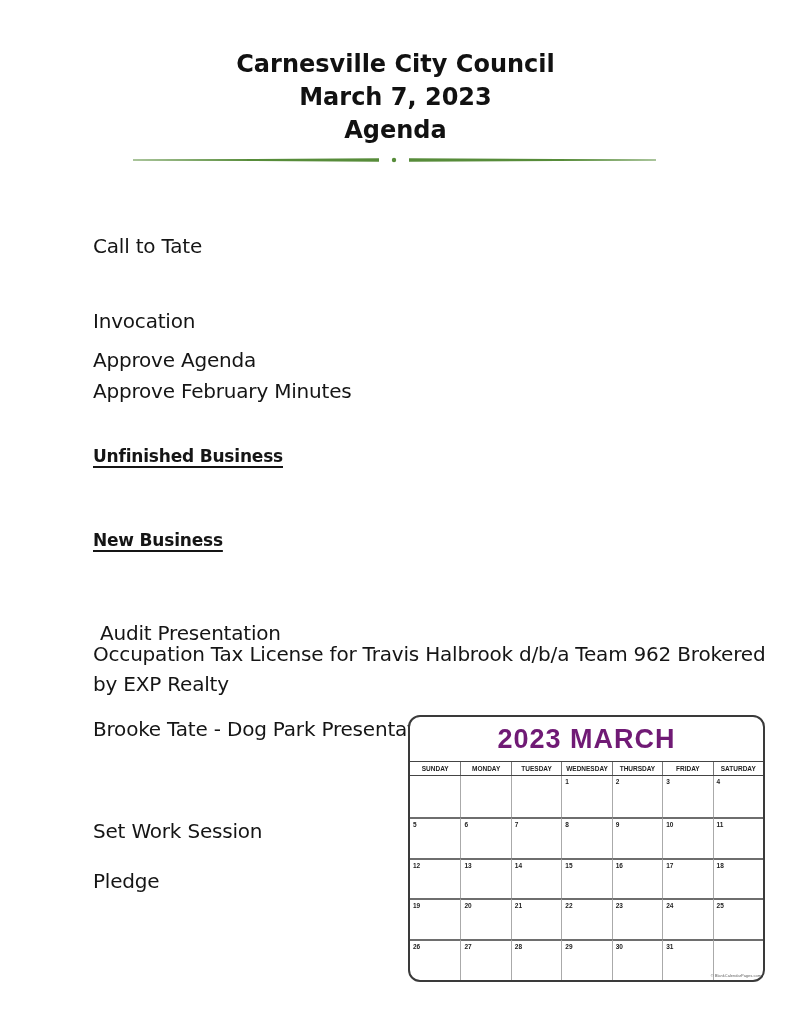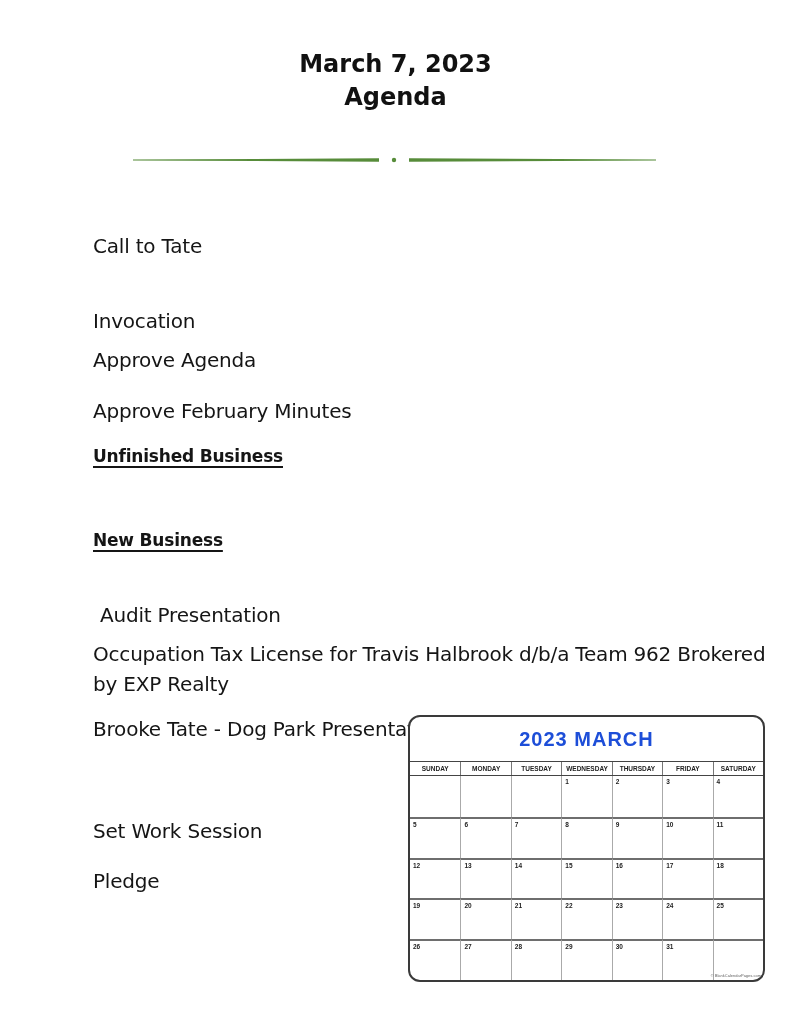--- a/index.html
+++ b/index.html
@@ -46,21 +46,21 @@
     box-sizing:border-box;
     border:2px solid #3a3a3a; border-radius:12px;
     background:#fff;
     font-family:"Liberation Sans", sans-serif;
     display:flex; flex-direction:column;
     overflow:hidden;
   }
   .cal-title {
     height:44px; flex:0 0 44px;
     display:flex; align-items:center; justify-content:center;
-    font-size:20px; font-weight:bold; letter-spacing:1px; color:#1d4ed8;
+    font-size:27px; font-weight:bold; letter-spacing:1px; color:#701a75;
   }
   .cal-weekdays {
     flex:0 0 13px;
     display:grid; grid-template-columns:repeat(7,1fr);
     border-top:1px solid #444; border-bottom:1px solid #444;
   }
   .wd {
     font-size:6.5px; font-weight:bold; color:#222;
     text-align:center; line-height:13px;
     border-left:1px solid #777;
@@ -88,40 +88,41 @@
     position:absolute; right:2px; bottom:2px;
     font-size:4px; color:#666; white-space:nowrap;
   }
 </style>
 </head>
 <body>
 
 <div class="page">
 
   <div class="title-block">
+    <div>Carnesville City Council</div>
     <div>March 7, 2023</div>
     <div>Agenda</div>
   </div>
 
   <svg class="divider" width="523" height="10" viewBox="0 0 523 10">
     <polygon points="0,4.6 246,3.3 246,6.7 0,5.4" fill="#578c3a"></polygon>
     <circle cx="261" cy="5" r="2.2" fill="#578c3a"></circle>
     <polygon points="276,3.3 523,4.6 523,5.4 276,6.7" fill="#578c3a"></polygon>
   </svg>
 
   <div class="item" style="top:231px">Call to Tate</div>
   <div class="item" style="top:306px">Invocation</div>
 
   <div class="item" style="top:345px">Approve Agenda</div>
-  <div class="item" style="top:396px">Approve February Minutes</div>
+  <div class="item" style="top:376px">Approve February Minutes</div>
 
   <div class="heading" style="top:446px">Unfinished Business</div>
   <div class="heading" style="top:530px">New Business</div>
 
-  <div class="item indent" style="top:600px">Audit Presentation</div>
+  <div class="item indent" style="top:618px">Audit Presentation</div>
   <div class="item wrap" style="top:639px">Occupation Tax License for Travis Halbrook d/b/a Team 962 Brokered by EXP Realty</div>
   <div class="item" style="top:714px">Brooke Tate - Dog Park Presentation</div>
   <div class="item" style="top:816px">Set Work Session</div>
   <div class="item" style="top:866px">Pledge</div>
 
   <div class="calendar">
     <div class="cal-title">2023 MARCH</div>
 
     <div class="cal-weekdays">
       <div class="wd">SUNDAY</div>

